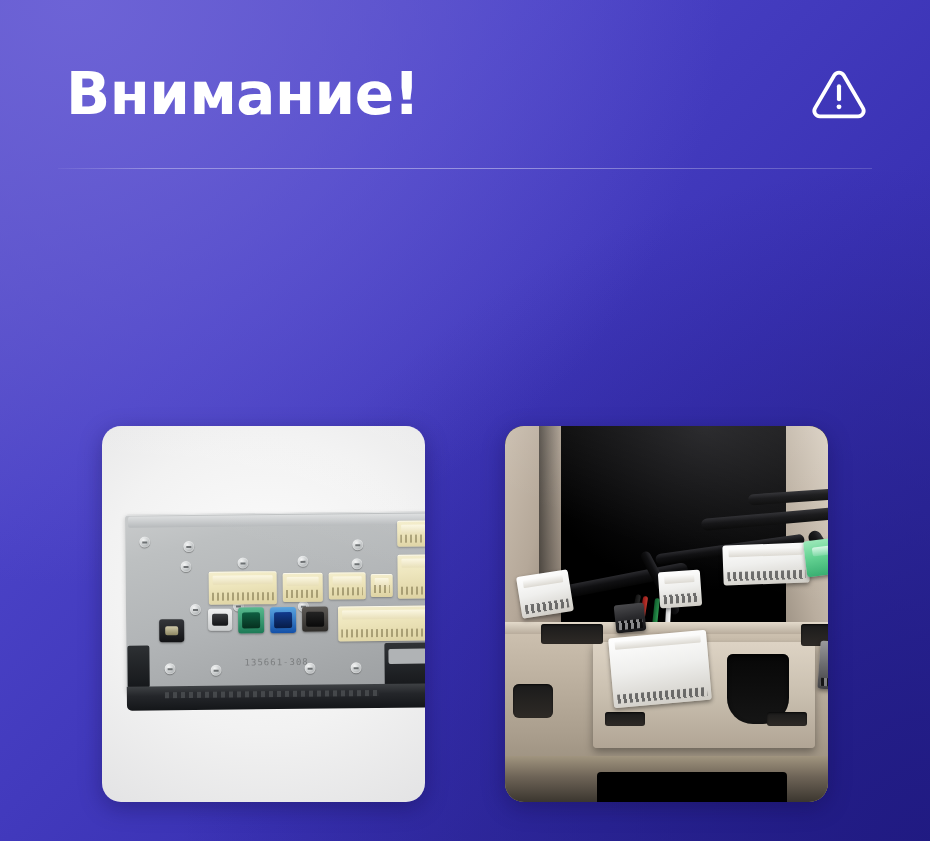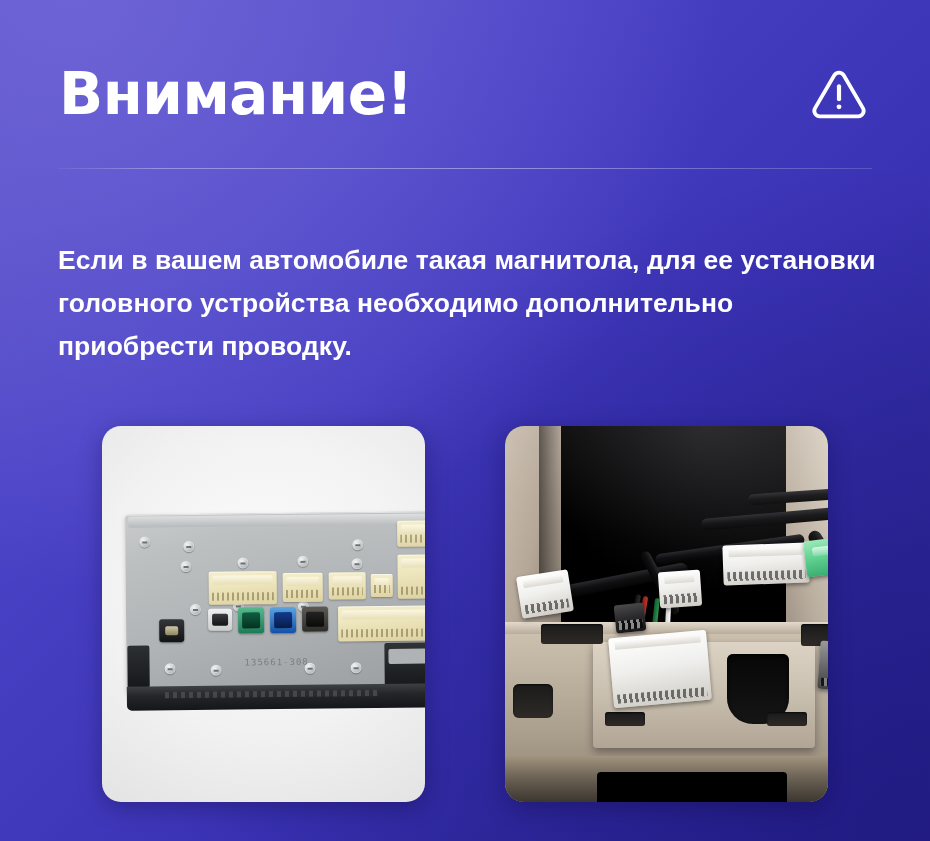--- a/index.html
+++ b/index.html
@@ -24,21 +24,21 @@
     position: absolute;
     left: 58px;
     top: 52px;
     right: 58px;
     height: 84px;
     display: flex;
     align-items: center;
     justify-content: space-between;
   }
   .page-title {
-    margin: 1px;
+    margin: 8px;
     color: #ffffff;
     font-size: 58px;
     line-height: 1.05;
     font-weight: 700;
     letter-spacing: -0.5px;
     font-family: "DejaVu Sans", "Liberation Sans", sans-serif;
     white-space: nowrap;
   }
   .warning-icon {
     width: 58px;
@@ -386,21 +386,20 @@
 
     <svg class="warning-icon" viewBox="0 0 64 64" aria-hidden="true">
       <path d="M32 8.5c-2.1 0-4.1 1.1-5.2 2.9L5.6 47.6c-1.1 1.9-1.1 4.2 0 6.1 1.1 1.9 3.1 3 5.2 3h42.4c2.1 0 4.1-1.1 5.2-3 1.1-1.9 1.1-4.2 0-6.1L37.2 11.4c-1.1-1.8-3.1-2.9-5.2-2.9z" fill="none" stroke="#ffffff" stroke-width="4.2" stroke-linejoin="round"></path>
       <path d="M32 23.5v14.2" fill="none" stroke="#ffffff" stroke-width="4.6" stroke-linecap="round"></path>
       <circle cx="32" cy="46.2" r="2.7" fill="#ffffff"></circle>
     </svg>
   </div>
 
   <div class="divider"></div>
 
-  <p class="body-copy">Если в вашем автомобиле такая магнитола, для ее установки головного устройства необходимо дополнительно приобрести проводку.</p>
 
   <div class="cards">
 
     <figure class="photo-card">
       <div class="photo">
         <div class="hu-bg"></div>
 
         <div class="hu-unit">
           <div class="hu-body"></div>
           <div class="hu-top-rail"></div>

